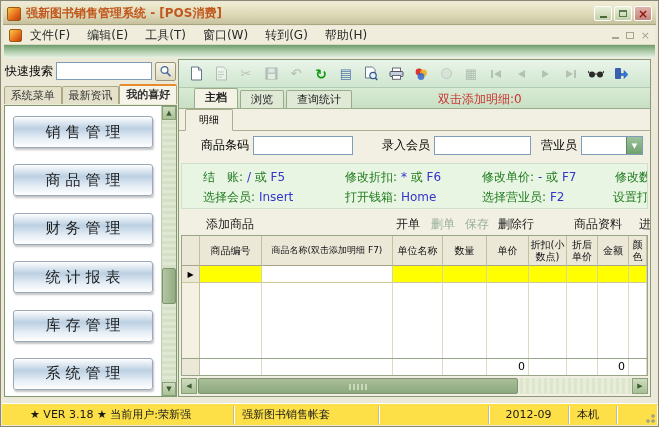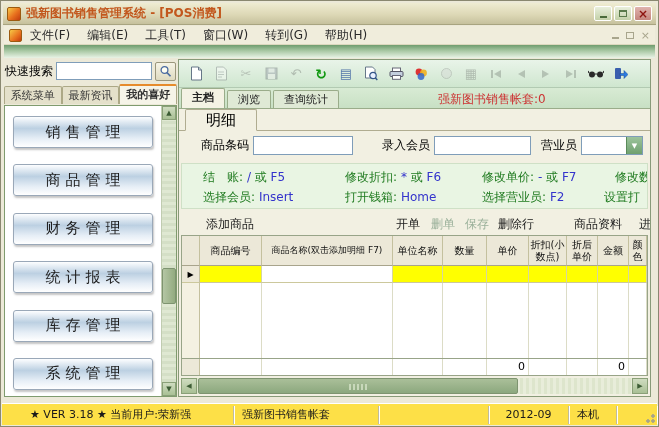--- a/index.html
+++ b/index.html
@@ -73,32 +73,32 @@
   
   .mainpanel { position:absolute; left:177px; top:58px; right:7px; bottom:29px;
     border:1px solid #889a78; background:#f2f0e2; display:flex; flex-direction:column; overflow:hidden; }
   .toolbar { height:28px; flex:0 0 auto; background:linear-gradient(180deg,#e9f4e9,#cfe6cf);
     border-bottom:1px solid #b2cab2; display:flex; align-items:center; gap:7px; padding:0 8px; }
   .tbi { width:18px; height:18px; display:flex; align-items:center; justify-content:center;
     font-size:13px; line-height:18px; flex:0 0 auto; }
   .tbi.dis { opacity:.40; filter:grayscale(.7); }
 
   .tabstrip { height:21px; flex:0 0 auto; background:linear-gradient(180deg,#d8ebd4,#c8e0c4);
-    display:flex; align-items:flex-end; padding-left:2px; position:relative;
+    display:flex; align-items:flex-end; padding-left:15px; position:relative;
     border-bottom:1px solid #9aac8a; }
   .mtab { height:18px; line-height:17px; padding:0 10px; font-size:11px; margin-right:2px;
     background:#dfe9d5; border:1px solid #9aac8a; border-bottom:none; border-radius:2px 2px 0 0; color:#222; }
   .mtab.active { height:20px; background:#f4f2e4; font-weight:bold; }
   .notice { position:absolute; left:55%; top:3px; color:#cc3333; font-size:12px; white-space:nowrap; }
 
   .page { flex:1; display:flex; flex-direction:column; background:#f2f0e2; overflow:hidden; }
   .detail-row { height:22px; flex:0 0 auto; border-bottom:1px solid #b0ac90; padding-left:6px; }
-  .detail-tab { display:inline-block; height:22px; line-height:20px; padding:0 20px;
+  .detail-tab { display:inline-block; height:22px; line-height:20px; padding:0 13px;
     background:#f2f0e2; border:1px solid #b0ac90; border-bottom:1px solid #f2f0e2;
-    border-radius:2px 2px 0 0; font-size:15px; position:relative; top:0; }
+    border-radius:2px 2px 0 0; font-size:10px; position:relative; top:0; }
 
   .form-row { height:30px; flex:0 0 auto; position:relative; }
   .fgroup { position:absolute; top:5px; display:flex; align-items:center; gap:4px; }
   .flabel { font-size:12px; color:#000; white-space:nowrap; }
   .finput { height:19px; border:1px solid #7f9db9; background:#fff; font-size:11px; padding:0 2px; }
   .combo { height:19px; width:62px; border:1px solid #7f9db9; background:#fff; position:relative; }
   .combo-btn { position:absolute; right:0; top:0; bottom:0; width:16px;
     background:linear-gradient(180deg,#9cc49c,#6fa06f); border-left:1px solid #5a8a5a;
     display:flex; align-items:center; justify-content:center; color:#fff; font-size:7px; }
 
@@ -323,21 +323,21 @@
             <rect x="1" y="1" width="6" height="11" rx="1" fill="#3a5fae"></rect>
             <path d="M6 6.5h4V3.5l4 4-4 4V8.5H6z" fill="#2a7ae0" stroke="#1a4a90" stroke-width=".5"></path>
           </svg>
       </div>
     </div>
 
     <div class="tabstrip">
       <div class="mtab active">主档</div>
       <div class="mtab">浏览</div>
       <div class="mtab">查询统计</div>
-      <div class="notice">强新图书销售帐套:0</div>
+      <div class="notice">双击添加明细:0</div>
     </div>
 
     <div class="page">
       <div class="detail-row">
         <span class="detail-tab">明细</span>
       </div>
 
       <div class="form-row">
         <div class="fgroup" style="left:22px;">
           <span class="flabel">商品条码</span>
@@ -383,21 +383,21 @@
           <span class="k">Insert</span>
         </div>
         <div class="hk hk-r2" style="left:163px;">
           <span>打开钱箱:</span>
           <span class="k">Home</span>
         </div>
         <div class="hk hk-r2" style="left:300px;">
           <span>选择营业员:</span>
           <span class="k">F2</span>
         </div>
-        <div class="hk hk-r2" style="left:422px;font-family:Liberation Mono, monospace;">
+        <div class="hk hk-r2" style="left:431px;font-family:Liberation Mono, monospace;">
           <span>设置打</span>
         </div>
       </div>
 
       <div class="action-row">
         <span class="act" style="left:27px;">添加商品</span>
         <span class="act" style="left:217px;">开单</span>
         <span class="act dis" style="left:252px;">删单</span>
         <span class="act dis" style="left:286px;">保存</span>
         <span class="act" style="left:319px;">删除行</span>

